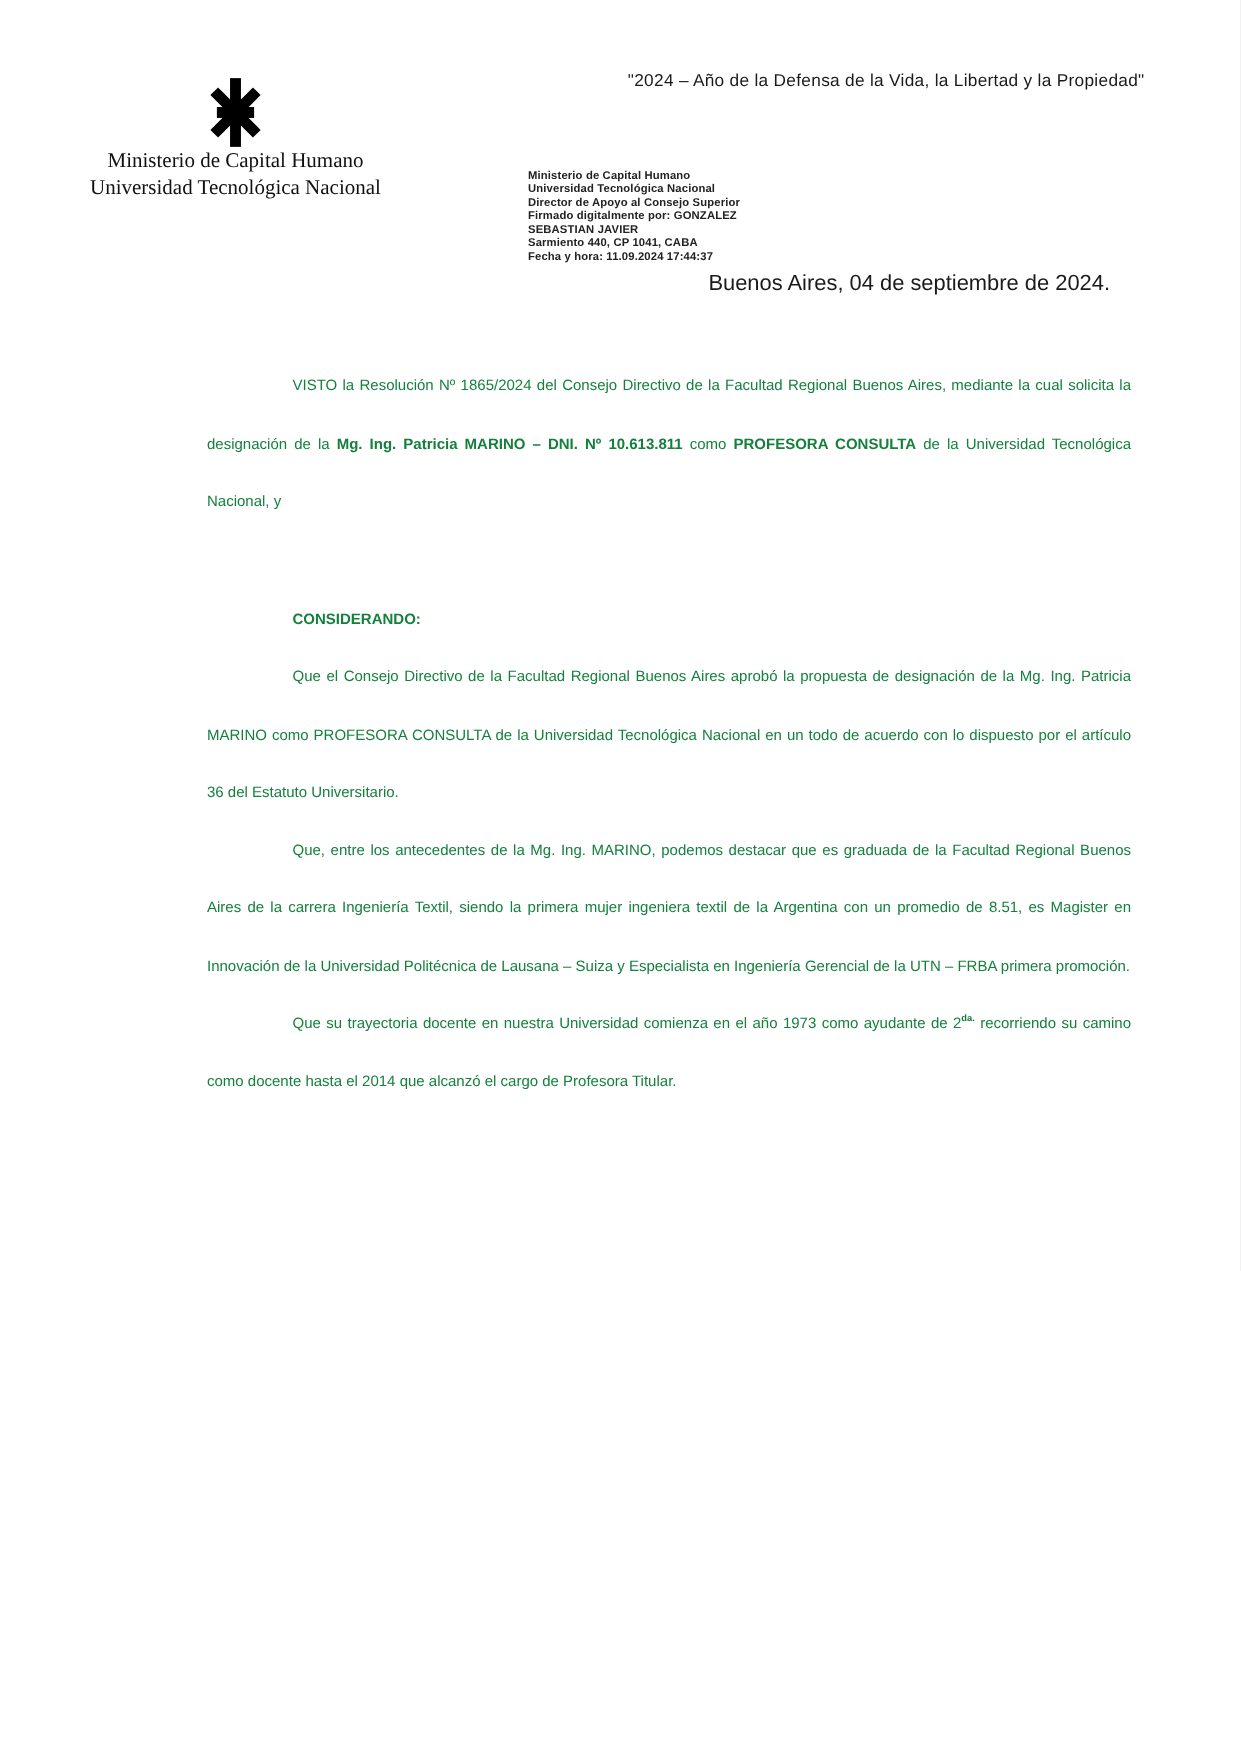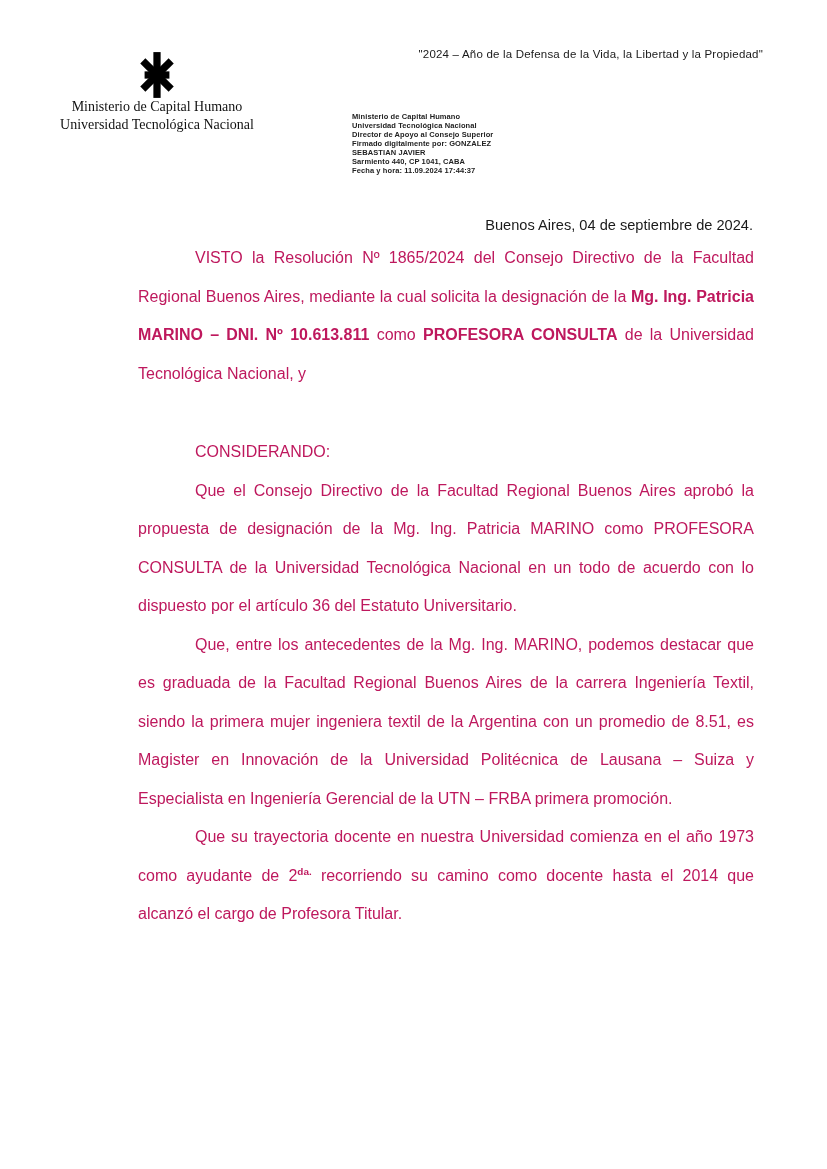--- a/index.html
+++ b/index.html
@@ -50,41 +50,41 @@
     font-size: 7.5px;
     line-height: 9px;
     font-weight: 700;
     letter-spacing: 0.1px;
     white-space: pre-line;
     color: #222;
   }
   .date-line {
     position: absolute;
     top: 181px;
-    right: 74px;
+    right: 87px;
     font-size: 14.6px;
     color: #1a1a1a;
-    margin-top: 36px;
   }
   .doc-body {
     position: absolute;
     left: 138px;
     top: 239px;
     width: 616px;
-    font-size: 16px;
+    font-size: 10px;
     line-height: 38.5px;
     text-align: justify;
-    color: #be185d;
+    color: #15803d;
   }
   .doc-body p {
     text-indent: 57px;
     margin: 0;
   }
   .doc-body p.space-before {
     margin-top: 40px;
+    font-weight: bold;
   }
   .doc-body sup {
     font-size: 62%;
     line-height: 0;
     font-weight: bold;
   }
   .b { font-weight: bold; }
 </style>
 </head>
 <body>

